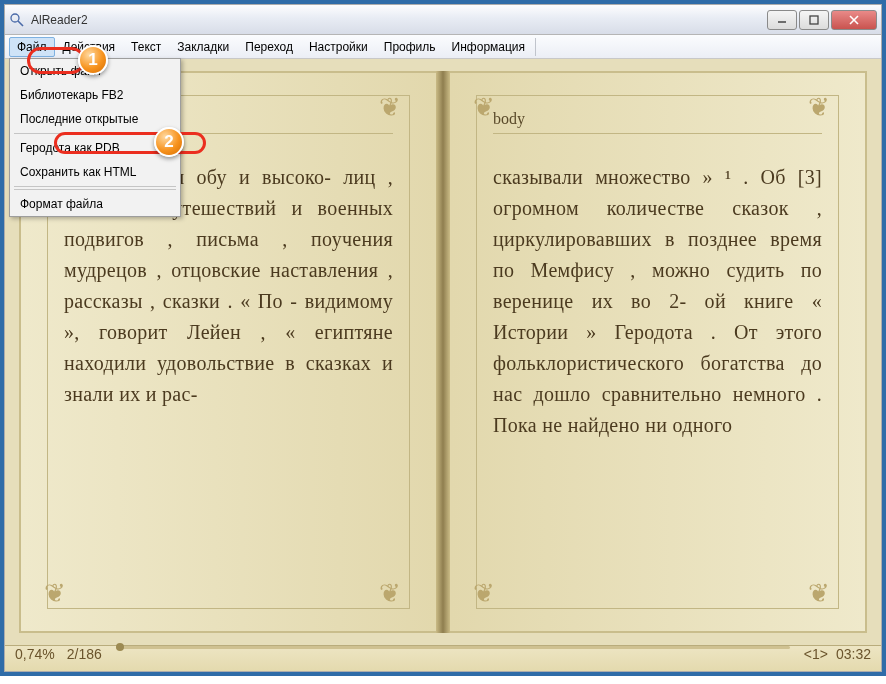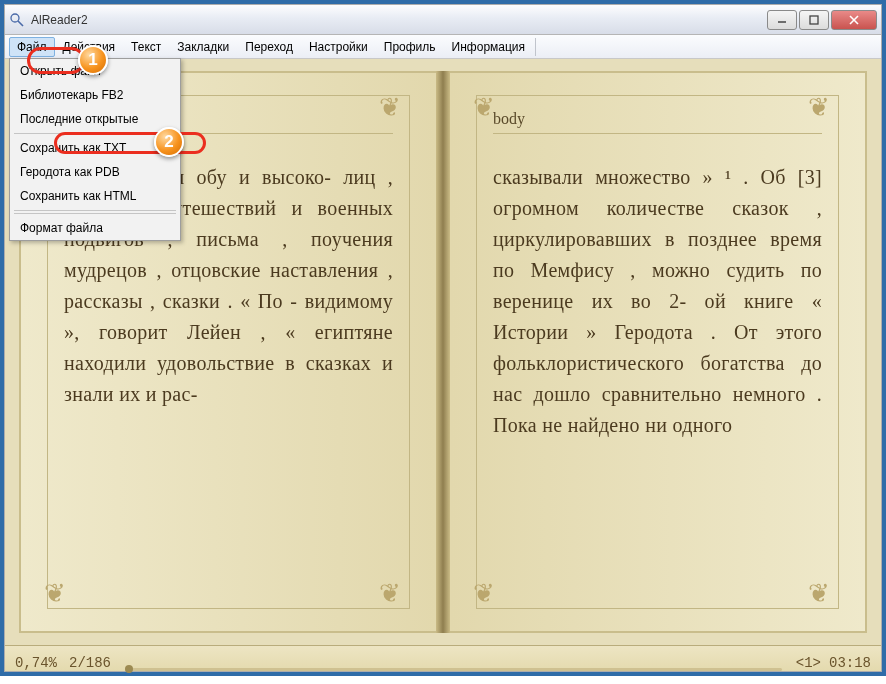--- a/index.html
+++ b/index.html
@@ -40,21 +40,21 @@
 .spine { width: 14px; background: linear-gradient(to right,#cabb86,#8f7e4f 50%,#cabb86); }
 .orn { position: absolute; width: 34px; height: 34px; color: #bba76e; font-size: 26px; }
 .orn.tl { top: -4px; left: -4px; }
 .orn.tr { top: -4px; right: -4px; }
 .orn.bl { bottom: -4px; left: -4px; }
 .orn.br { bottom: -4px; right: -4px; }
 
 .page-header { font-family: Georgia, serif; font-size: 16px; color: #5a4a2a; text-align: left; border-bottom: 1px solid #c2b684; padding-bottom: 4px; margin-bottom: 28px; height: 24px; }
 .page-text { font-family: Georgia, 'Times New Roman', serif; font-size: 20px; color: #4b3a1f; line-height: 1.55; text-align: justify; letter-spacing: .3px; }
 
-.statusbar { height: 26px; background: linear-gradient(#ede5c3,#e4daae); border-top: 1px solid #b9ac7c; display: flex; align-items: flex-end; padding: 0 10px; font-family: Liberation Mono, monospace; font-size: 14px; color: #6a542c; }
+.statusbar { height: 26px; background: linear-gradient(#ede5c3,#e4daae); border-top: 1px solid #b9ac7c; display: flex; align-items: flex-start; padding: 0 10px; font-family: Liberation Sans, sans-serif; font-size: 14px; color: #6a542c; }
 .status-left { display: flex; gap: 12px; }
 .status-slider { flex: 1; height: 3px; background: #cfc191; margin: 0 14px; border-radius: 2px; position: relative; }
 .status-slider::before { content: ''; position: absolute; left: 0; top: -3px; width: 8px; height: 8px; background: #9c8a52; border-radius: 50%; }
 .status-right { display: flex; gap: 8px; }
 </style>
 </head>
 <body>
 
 <div class="outer-frame">
 <div class="window">
@@ -96,21 +96,20 @@
     <div class="menu-item">Настройки</div>
     <div class="menu-item">Профиль</div>
     <div class="menu-item">Информация</div>
     <div class="menu-sep"></div>
 
     <div class="dropdown">
       <div class="dropdown-item">Открыть файл</div>
       <div class="dropdown-item">Библиотекарь FB2</div>
       <div class="dropdown-item">Последние открытые</div>
       <div class="dropdown-sep"></div>
-      <div class="dropdown-item">Сохранить как TXT</div>
       <div class="dropdown-item">Геродота как PDB</div>
       <div class="dropdown-item">Сохранить как HTML</div>
       <div class="dropdown-sep"></div>
       <div class="dropdown-sep"></div>
       <div class="dropdown-item">Формат файла</div>
     </div>
   </div>
 
   <div class="book-area">
     <div class="book">
@@ -139,21 +138,21 @@
   </div>
 
   <div class="statusbar">
     <div class="status-left">
       <span>0,74%</span>
       <span>2/186</span>
     </div>
     <div class="status-slider"></div>
     <div class="status-right">
       <span>&lt;1&gt;</span>
-      <span>03:18</span>
+      <span>03:32</span>
     </div>
   </div>
 
 </div>
 </div>
 
 <div class="highlight1"></div>
 <div class="badge badge1">1</div>
 <div class="highlight2"></div>
 <div class="badge badge2">2</div>

